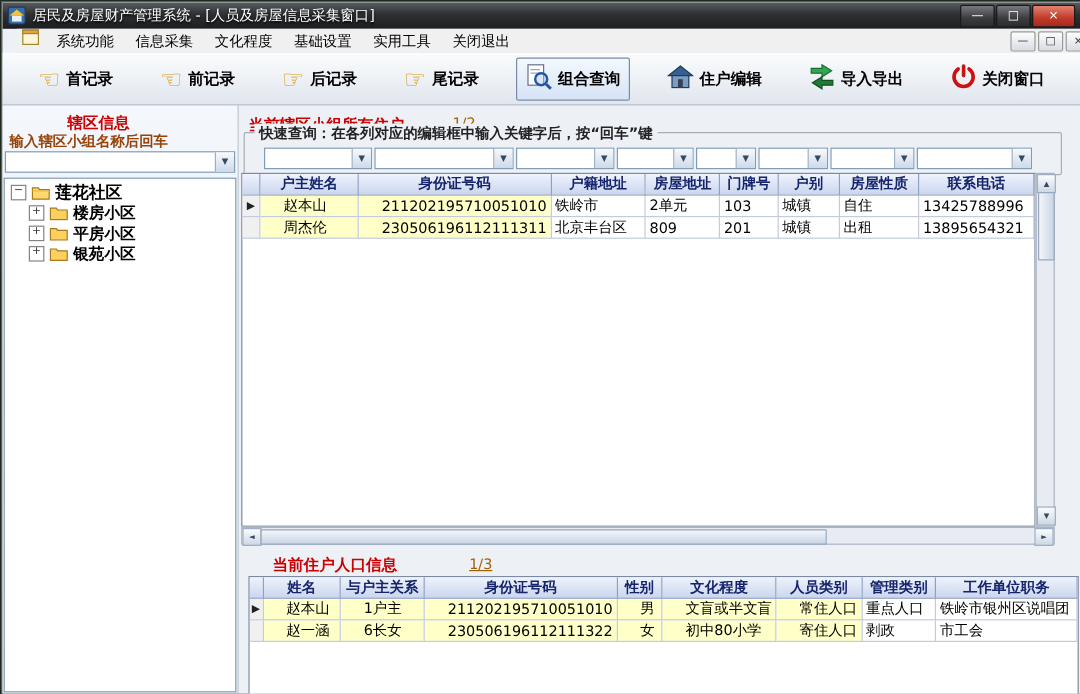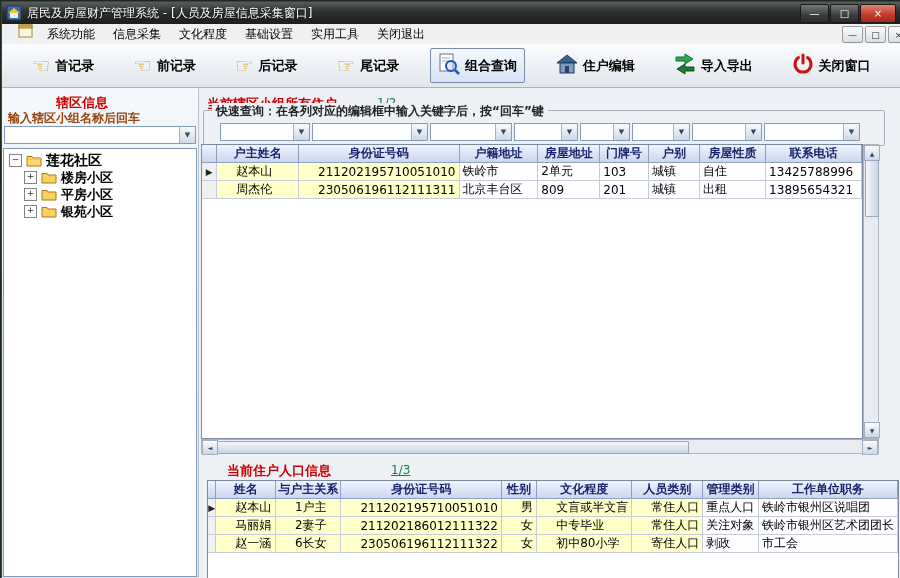--- a/index.html
+++ b/index.html
@@ -47,21 +47,21 @@
     border:1px solid #7f9db9;overflow:hidden;padding-top:3px;box-sizing:border-box;}
   .tree-row{display:flex;align-items:center;height:17px;font-weight:bold;cursor:pointer;white-space:nowrap;}
   .tree-root{padding-left:5px;font-size:14px;}
   .tree-child{padding-left:20px;font-size:13px;}
   .expander{width:11px;height:11px;border:1px solid #848484;background:#fff;font-size:9px;
     line-height:9px;text-align:center;margin-right:4px;color:#333;font-weight:normal;flex:none;}
   .tree-row svg{margin-right:4px;flex:none;}
   
   .main{position:absolute;left:197px;top:86px;right:0;bottom:0;background:#edf1f6;}
   .sec-title{position:absolute;color:#cc0000;font-weight:bold;font-size:13px;white-space:nowrap;}
-  .sec-page{position:absolute;font-size:12px;color:#15803d;text-decoration:underline;}
+  .sec-page{position:absolute;font-size:12px;color:#a16207;text-decoration:underline;}
   .hh-title{left:8px;top:7px;} .hh-page{left:178px;top:8px;}
   .pop-title{left:28px;top:374px;} .pop-page{left:192px;top:375px;}
   .quickbox{position:absolute;left:4px;top:22px;width:680px;height:34px;
     border:1px solid #a7aeb8;border-radius:2px;}
   .quickbox .legend{position:absolute;left:8px;top:-8px;background:#edf1f6;padding:0 4px;
     font-size:12px;font-weight:bold;color:#222;white-space:nowrap;}
   
   .grid-area{position:absolute;background:#fff;border:1px solid #7b8aa0;box-sizing:border-box;overflow:hidden;}
   .top-grid{left:2px;top:56px;width:662px;height:295px;}
   .bottom-grid{left:8px;top:392px;width:692px;height:186px;}
@@ -362,31 +362,20 @@
             <td class="y">1户主</td>
             <td class="y">211202195710051010</td>
             <td class="y">男</td>
             <td class="y">文盲或半文盲</td>
             <td class="y">常住人口</td>
             <td>重点人口</td>
             <td>铁岭市银州区说唱团</td>
           </tr>
           <tr>
             <td class="sel"></td>
-            <td class="y">马丽娟</td>
-            <td class="y">2妻子</td>
-            <td class="y">211202186012111322</td>
-            <td class="y">女</td>
-            <td class="y">中专毕业</td>
-            <td class="y">常住人口</td>
-            <td>关注对象</td>
-            <td>铁岭市银州区艺术团团长</td>
-          </tr>
-          <tr>
-            <td class="sel"></td>
             <td class="y">赵一涵</td>
             <td class="y">6长女</td>
             <td class="y">230506196112111322</td>
             <td class="y">女</td>
             <td class="y">初中80小学</td>
             <td class="y">寄住人口</td>
             <td>剥政</td>
             <td>市工会</td>
           </tr>
         </tbody>

